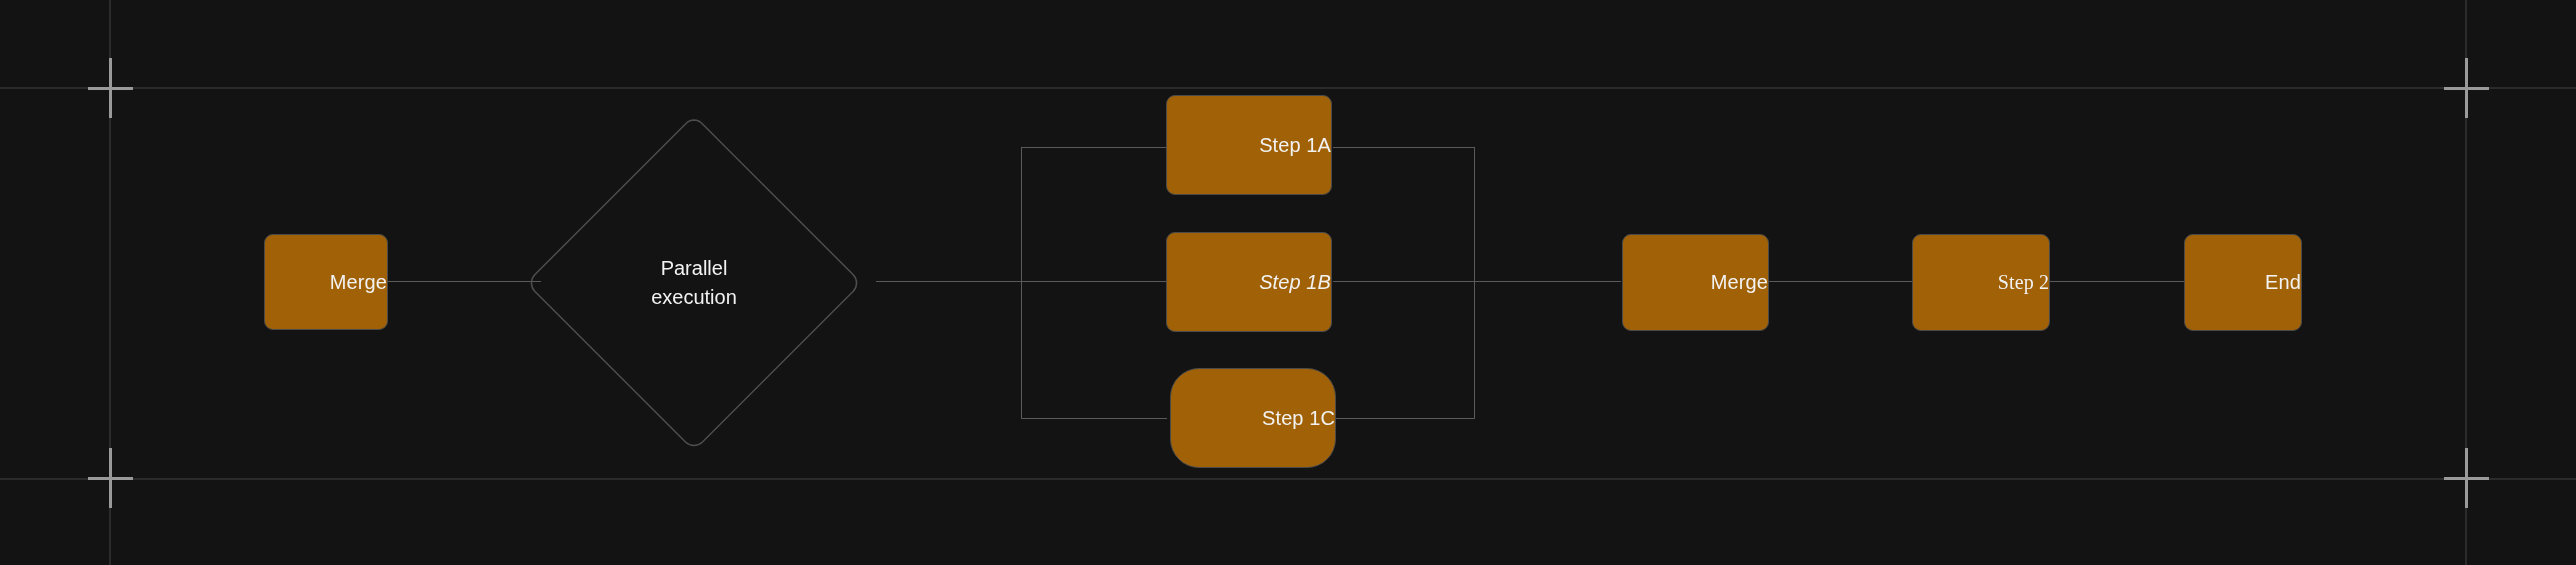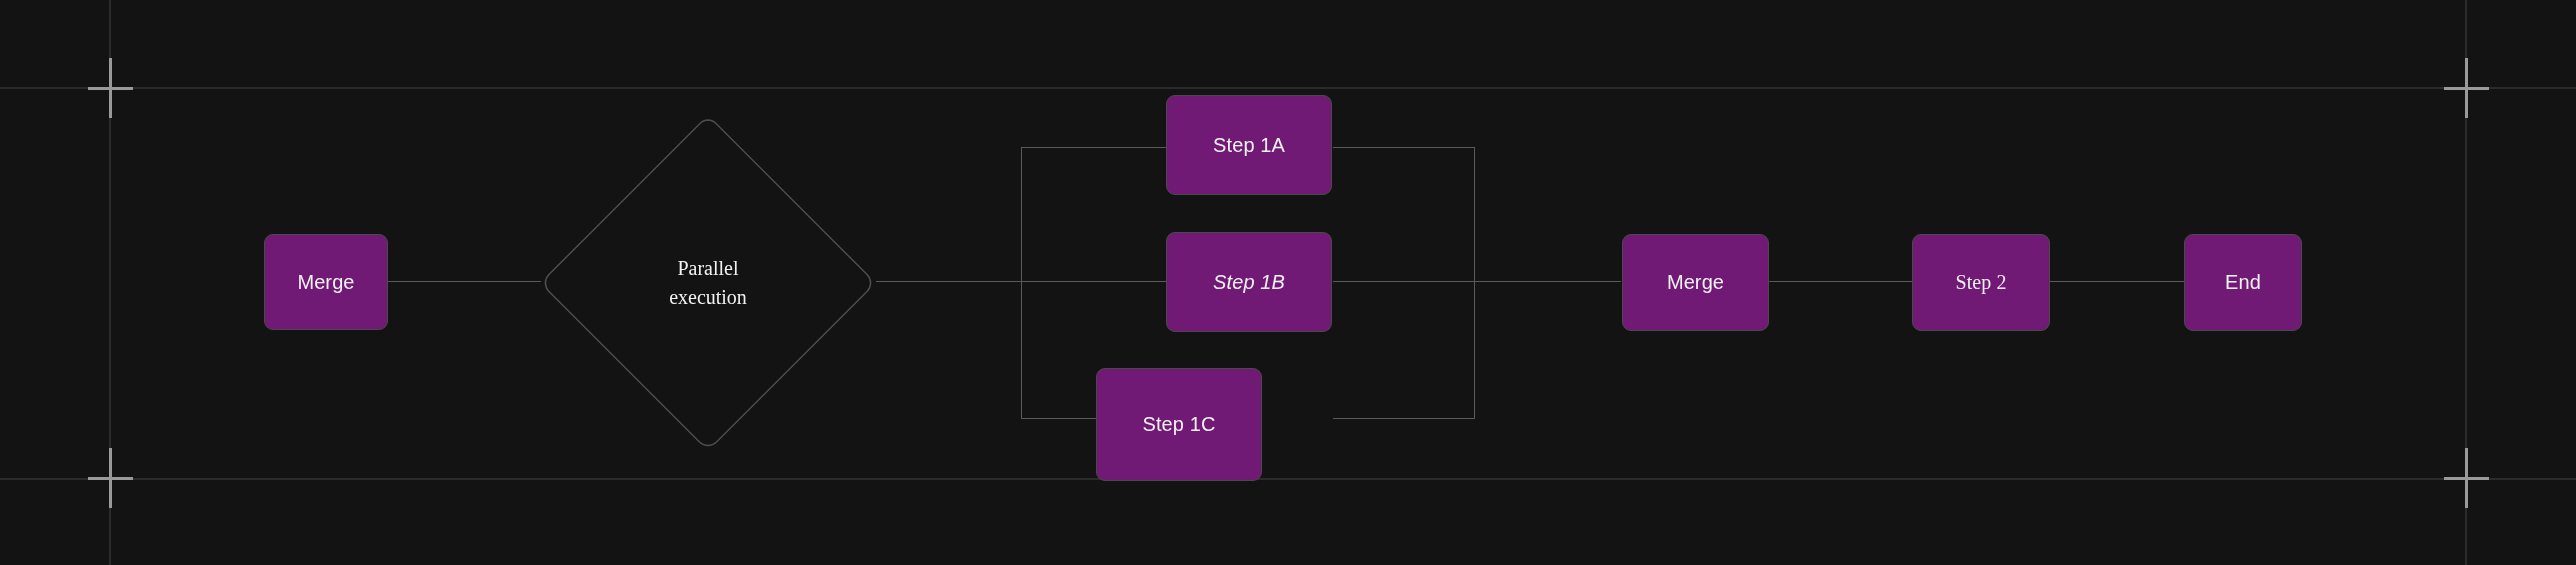--- a/index.html
+++ b/index.html
@@ -51,29 +51,29 @@
     top: -30px;
     width: 2.2px;
     height: 60px;
     background: #9a9a9a;
   }
 
   
   .node {
     position: absolute;
     box-sizing: border-box;
-    background: #701a75;
+    background: #a16207;
     border: 0.7px solid #4a4a4a;
     border-radius: 9px;
     color: #f2f2f2;
     font-size: 20px;
     line-height: 1.25;
     display: flex;
     align-items: center;
-    justify-content: center;
+    justify-content: flex-end;
     text-align: center;
     letter-spacing: 0.1px;
   }
 
   .diamond-wrap {
     position: absolute;
   }
   .diamond-shape {
     position: absolute;
     inset: 0;
@@ -141,21 +141,21 @@
   <div class="edge edge-v" style="left:1474px; top:147px; height:272px;"></div>
   <div class="edge edge-h" style="left:1474px; top:281px; width:147px;"></div>
 
   <div class="edge edge-h" style="left:1768px; top:281px; width:144px;"></div>
   <div class="edge edge-h" style="left:2050px; top:281px; width:135px;"></div>
 
   <div class="node" style="left:264px; top:234px; width:124px; height:96px;">
     <span>Merge</span>
   </div>
 
-  <div class="diamond-wrap" style="left:539px; top:114px; width:338px; height:338px;font-family:Liberation Serif, serif;">
+  <div class="diamond-wrap" style="left:525px; top:114px; width:338px; height:338px;">
     <svg class="diamond-shape" viewBox="0 0 452 452">
       <path d="M 226 8
                A 16 16 0 0 1 237 13
                L 439 215
                A 16 16 0 0 1 439 237
                L 237 439
                A 16 16 0 0 1 215 439
                L 13 237
                A 16 16 0 0 1 13 215
                L 215 13
@@ -168,21 +168,21 @@
   </div>
 
   <div class="node" style="left:1166px; top:95px; width:166px; height:100px;">
     <span>Step 1A</span>
   </div>
 
   <div class="node" style="left:1166px; top:232px; width:166px; height:100px;font-style:italic;">
     <span>Step 1B</span>
   </div>
 
-  <div class="node" style="left:1096px; top:368px; width:166px; height:113px;">
+  <div class="node" style="left:1170px; top:368px; width:166px; height:100px;border-radius:29px;">
     <span>Step 1C</span>
   </div>
 
   <div class="node" style="left:1622px; top:234px; width:147px; height:97px;">
     <span>Merge</span>
   </div>
 
   <div class="node" style="left:1912px; top:234px; width:138px; height:97px;font-family:Liberation Serif, serif;">
     <span>Step 2</span>
   </div>

